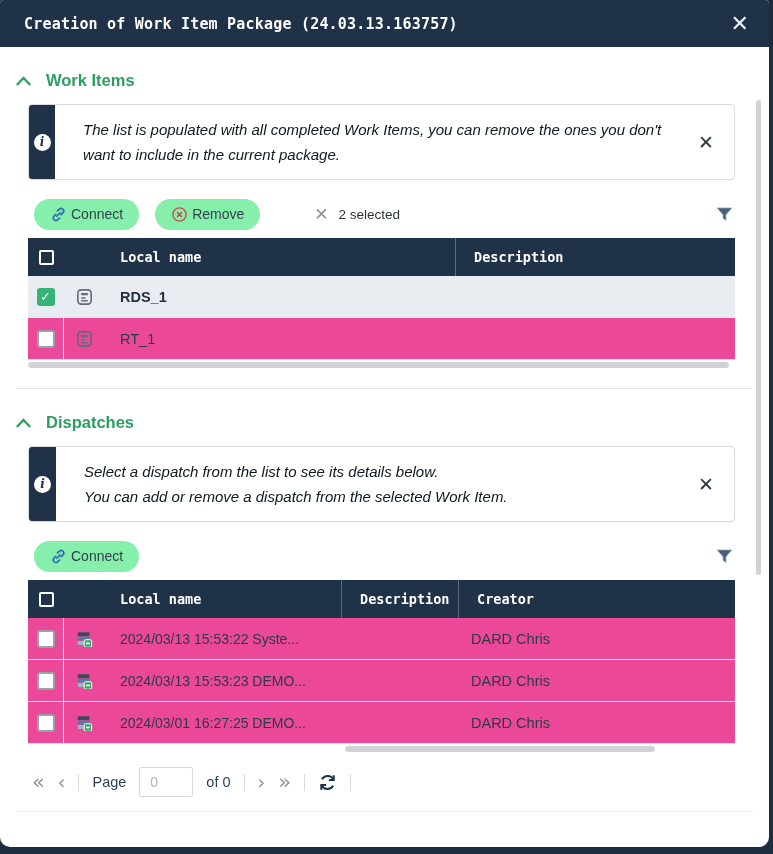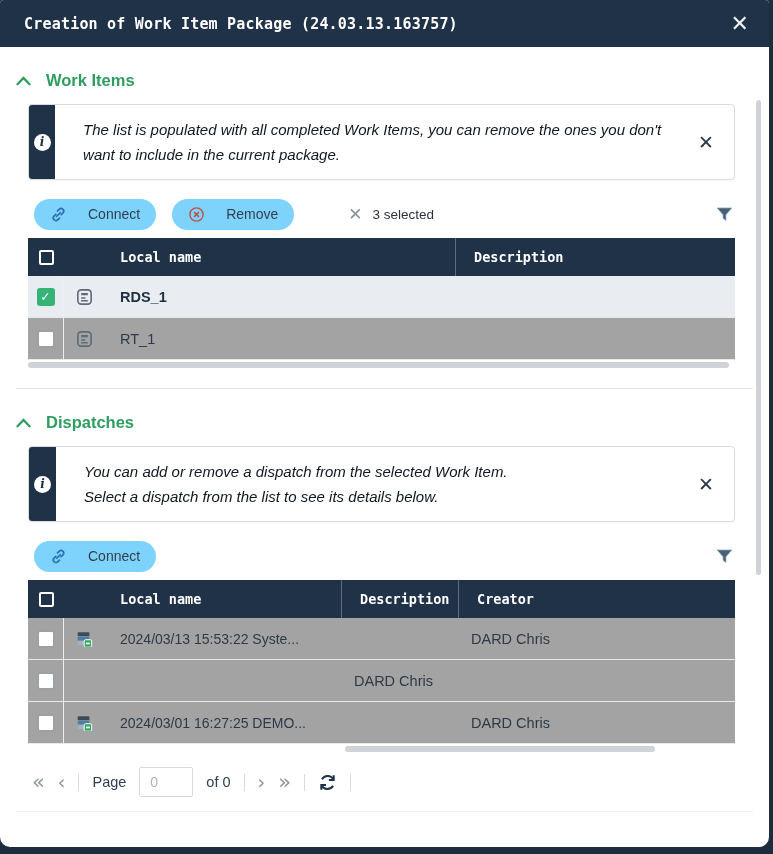--- a/index.html
+++ b/index.html
@@ -53,22 +53,22 @@
     line-height:25px; color:#10181f; max-width:690px;
   }
   .info-text p { max-width:612px; }
   .info-close {
     position:absolute; right:20px; top:50%; transform:translateY(-50%);
     font-size:19px; color:#2e3943; cursor:pointer; font-weight:bold;
   }
   
   .toolbar { display:flex; align-items:center; margin:18px 0 8px 6px; height:32px; }
   .pill-btn {
-    display:inline-flex; align-items:center; gap:21px;
-    background:#7dd3fc; border:none; border-radius:16px;
+    display:inline-flex; align-items:center; gap:4px;
+    background:#86efac; border:none; border-radius:16px;
     height:31px; padding:0 16px; font-size:14px; color:#333f4c;
     margin-right:16px; cursor:pointer; font-family:inherit;
   }
   .sel-group { display:flex; align-items:center; gap:10px; margin-left:38px; }
   .sel-x { color:#8d949c; font-size:17px; font-weight:bold; cursor:pointer; line-height:1; }
   .sel-text { font-size:13.5px; color:#2a323c; }
   .filter-btn { margin-left:auto; cursor:pointer; display:flex; }
   
   .tbl { width:100%; }
   .tbl-header {
@@ -80,21 +80,21 @@
   .h-cell { display:flex; align-items:center; padding-left:56px; }
   .h-cell.plain { padding-left:18px; }
   .h-cell + .h-cell { border-left:1px solid rgba(255,255,255,0.28); }
   .h-check { display:flex; align-items:center; justify-content:center; }
   .h-check .cb-outline {
     width:15px; height:15px; border:2px solid #fff; border-radius:2px; background:transparent;
   }
   .row {
     display:grid; height:42px; align-items:center;
     border-bottom:1px solid #e7e9ec; font-size:14.5px; color:#2d3a46; cursor:pointer;
-    background:#a3a3a3;
+    background:#ec4899;
   }
   .row.selected { background:#e9edf2; }
   .row.selected .cell-name { font-weight:bold; color:#22303e; }
   .cell-check { display:flex; align-items:center; justify-content:center; align-self:stretch; border-right:1px solid #eceef1; }
   .checkbox {
     width:18px; height:18px; border-radius:3px; cursor:pointer;
     border:2px solid #9aa1a9; background:#fff;
   }
   .checkbox.checked {
     border:none; background:#36b377; color:#fff;
@@ -166,21 +166,21 @@
       </button>
       <button class="pill-btn">
         <svg width="17" height="17" viewBox="0 0 24 24" fill="none" stroke="#c0504d">
           <circle cx="12" cy="12" r="9.3" stroke-width="2"></circle>
           <path d="M8.7 8.7 L15.3 15.3 M15.3 8.7 L8.7 15.3" stroke-width="2.3"></path>
         </svg>
         <span>Remove</span>
       </button>
       <span class="sel-group">
         <span class="sel-x">✕</span>
-        <span class="sel-text">3 selected</span>
+        <span class="sel-text">2 selected</span>
       </span>
       <span class="filter-btn">
         <svg width="21" height="21" viewBox="0 0 24 24">
             <path d="M3.5 4.5 h17 l-6.8 7.8 v6.6 l-3.4 -2.5 v-4.1 Z" fill="#4a5f72" stroke="#8db2d2" stroke-width="0.9"></path>
           </svg>
       </span>
     </div>
 
     <div class="tbl t1">
       <div class="tbl-header">
@@ -237,22 +237,22 @@
           <path d="M1.5 8.2 L7.5 2 L13.5 8.2" stroke="#2e9e60" stroke-width="2.3" fill="none" stroke-linecap="round"></path>
         </svg>
       <span>Dispatches</span>
     </div>
 
     <div class="infobox">
       <div class="stripe">
         <span class="i-icon">i</span>
       </div>
       <div class="info-text">
+        <p>Select a dispatch from the list to see its details below.</p>
         <p>You can add or remove a dispatch from the selected Work Item.</p>
-        <p>Select a dispatch from the list to see its details below.</p>
       </div>
       <span class="info-close">✕</span>
     </div>
 
     <div class="toolbar">
       <button class="pill-btn">
         <svg width="17" height="17" viewBox="0 0 24 24" fill="none" stroke="#2a6db0" stroke-width="2.4" stroke-linecap="round">
           <path d="M9.5 14.5 L14.5 9.5"></path>
           <path d="M8.2 11.8 l-2.7 2.7 a3.7 3.7 0 0 0 5.2 5.2 l2.7 -2.7"></path>
           <path d="M15.8 12.2 l2.7 -2.7 a3.7 3.7 0 0 0 -5.2 -5.2 l-2.7 2.7"></path>
@@ -292,20 +292,32 @@
           </span>
           <span>2024/03/13 15:53:22 Syste...</span>
         </div>
         <div class="cell-desc"></div>
         <div class="cell-creator">DARD Chris</div>
       </div>
 
       <div class="row">
         <div class="cell-check">
           <span class="checkbox"></span>
+        </div>
+        <div class="cell-name" style="font-size:14px;">
+          <span class="row-icon">
+            <svg width="18" height="18" viewBox="0 0 20 20">
+              <rect x="3" y="2.6" width="13" height="4.4" rx="1" fill="#3d4a57"></rect>
+              <rect x="3" y="7.4" width="13" height="4.4" rx="1" fill="#4d7ea8"></rect>
+              <rect x="3" y="12.2" width="13" height="4.4" rx="1" fill="#9fb3c3"></rect>
+              <rect x="10.2" y="10.8" width="8.3" height="8.3" rx="1.6" fill="#35a864" stroke="#fff" stroke-width="1.1"></rect>
+              <rect x="12.2" y="14" width="4.3" height="1.9" fill="#fff"></rect>
+            </svg>
+          </span>
+          <span>2024/03/13 15:53:23 DEMO...</span>
         </div>
         <div class="cell-desc"></div>
         <div class="cell-creator">DARD Chris</div>
       </div>
 
       <div class="row">
         <div class="cell-check">
           <span class="checkbox"></span>
         </div>
         <div class="cell-name" style="font-size:14px;">

